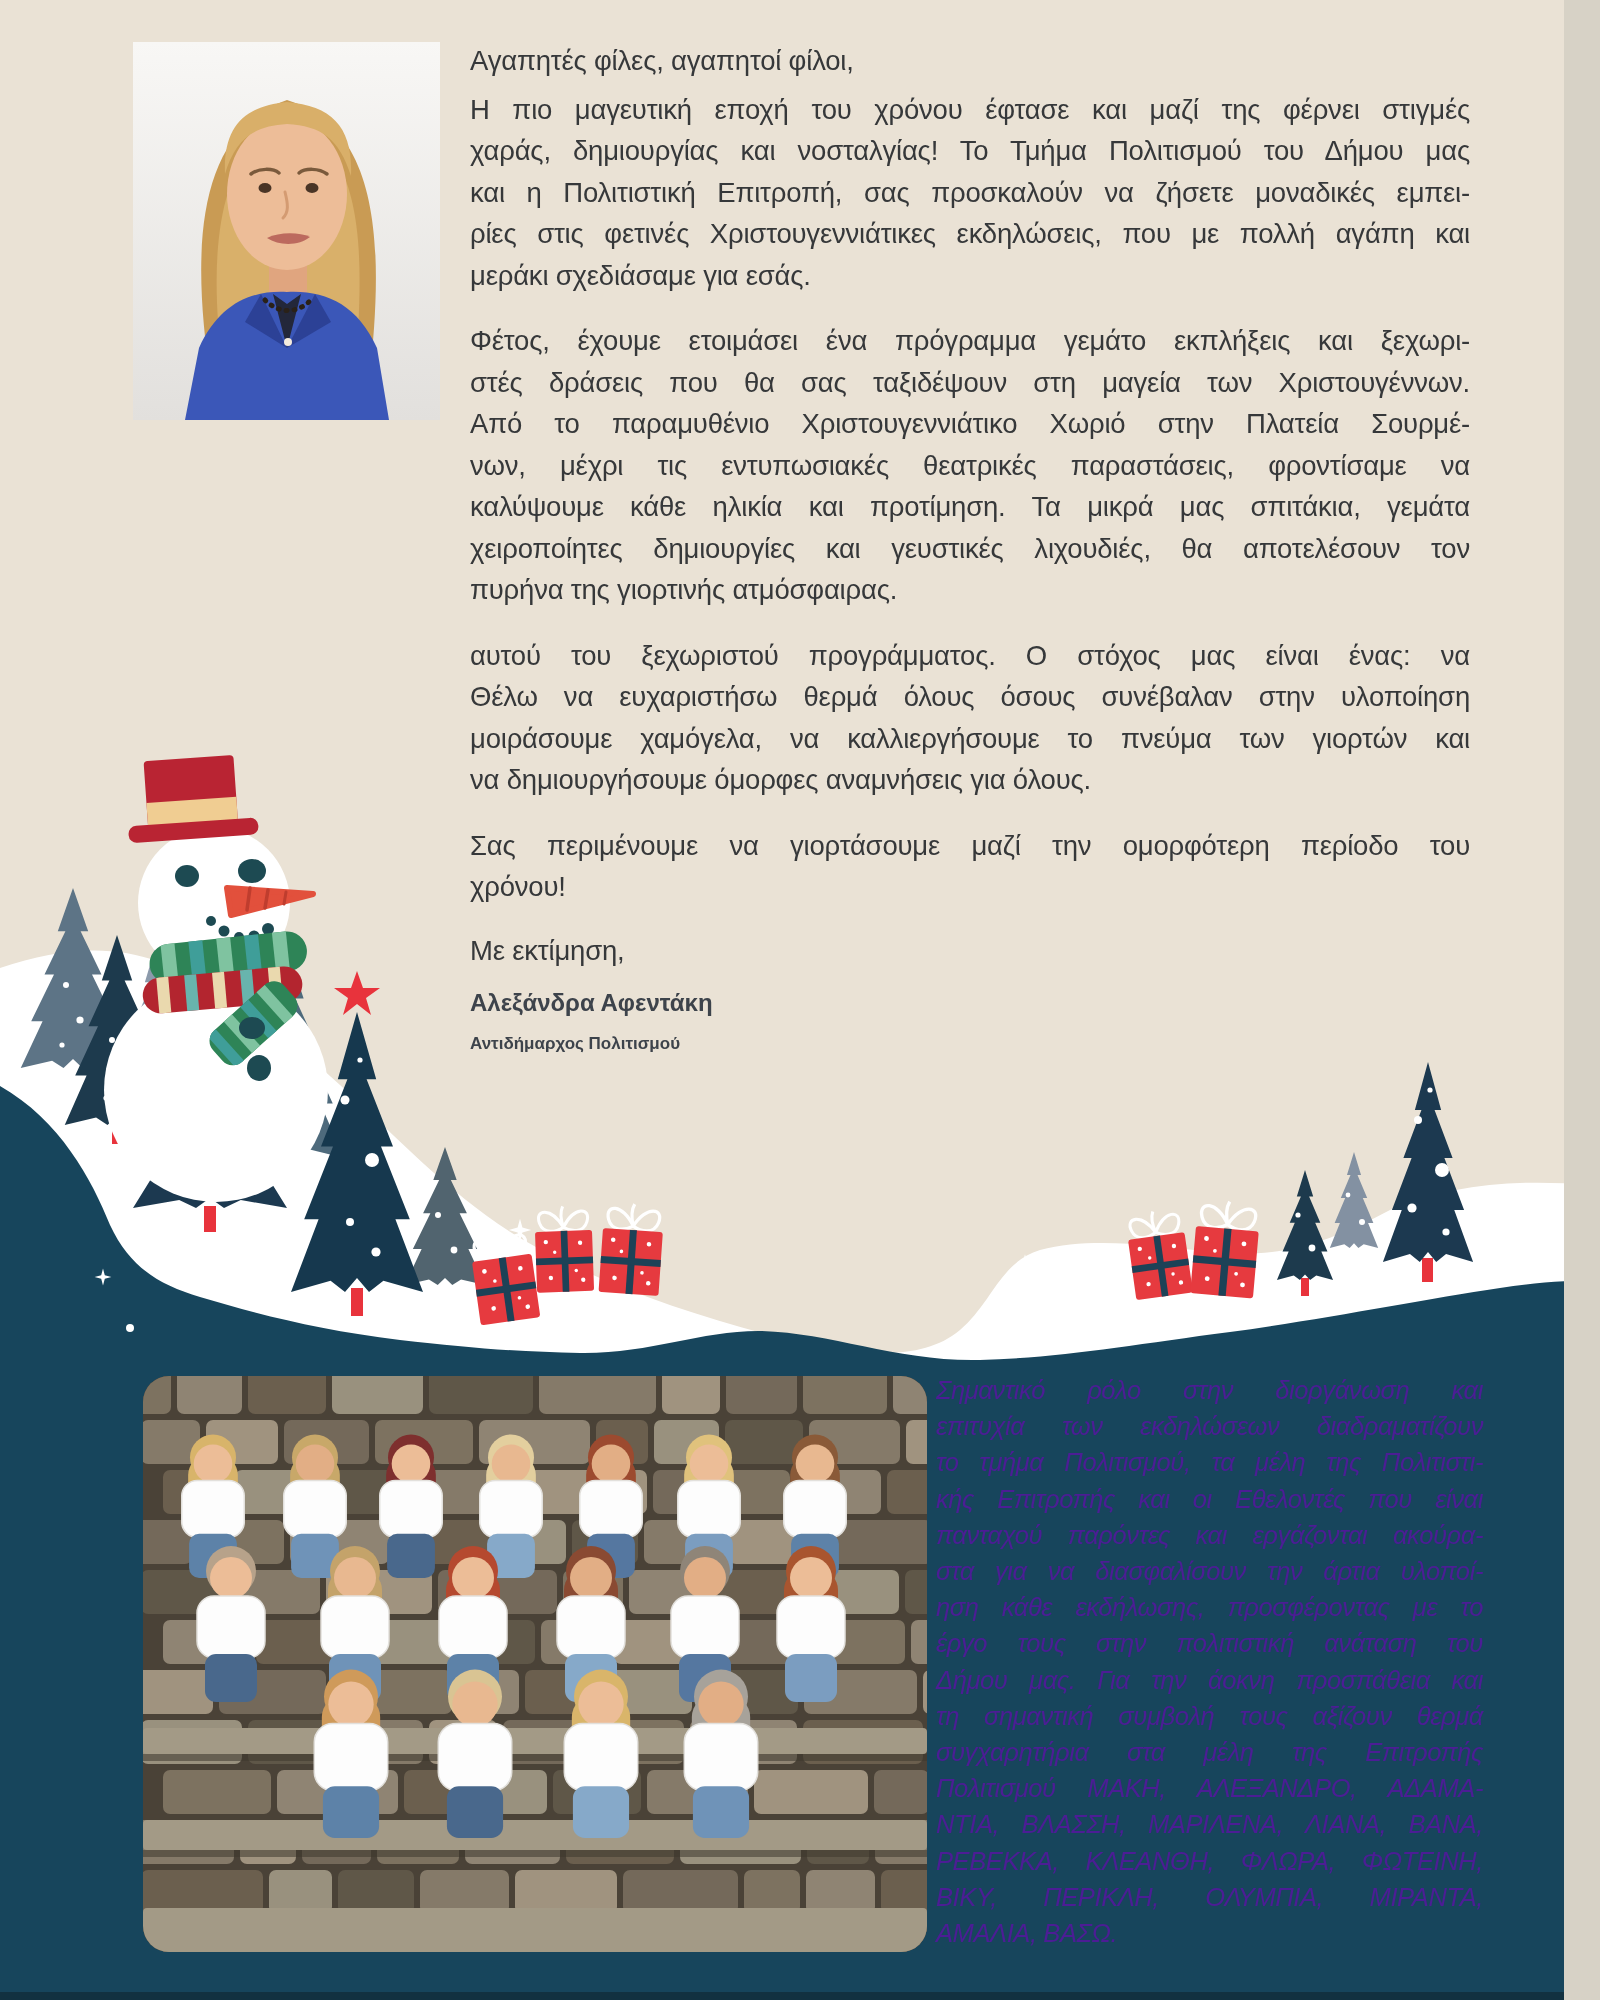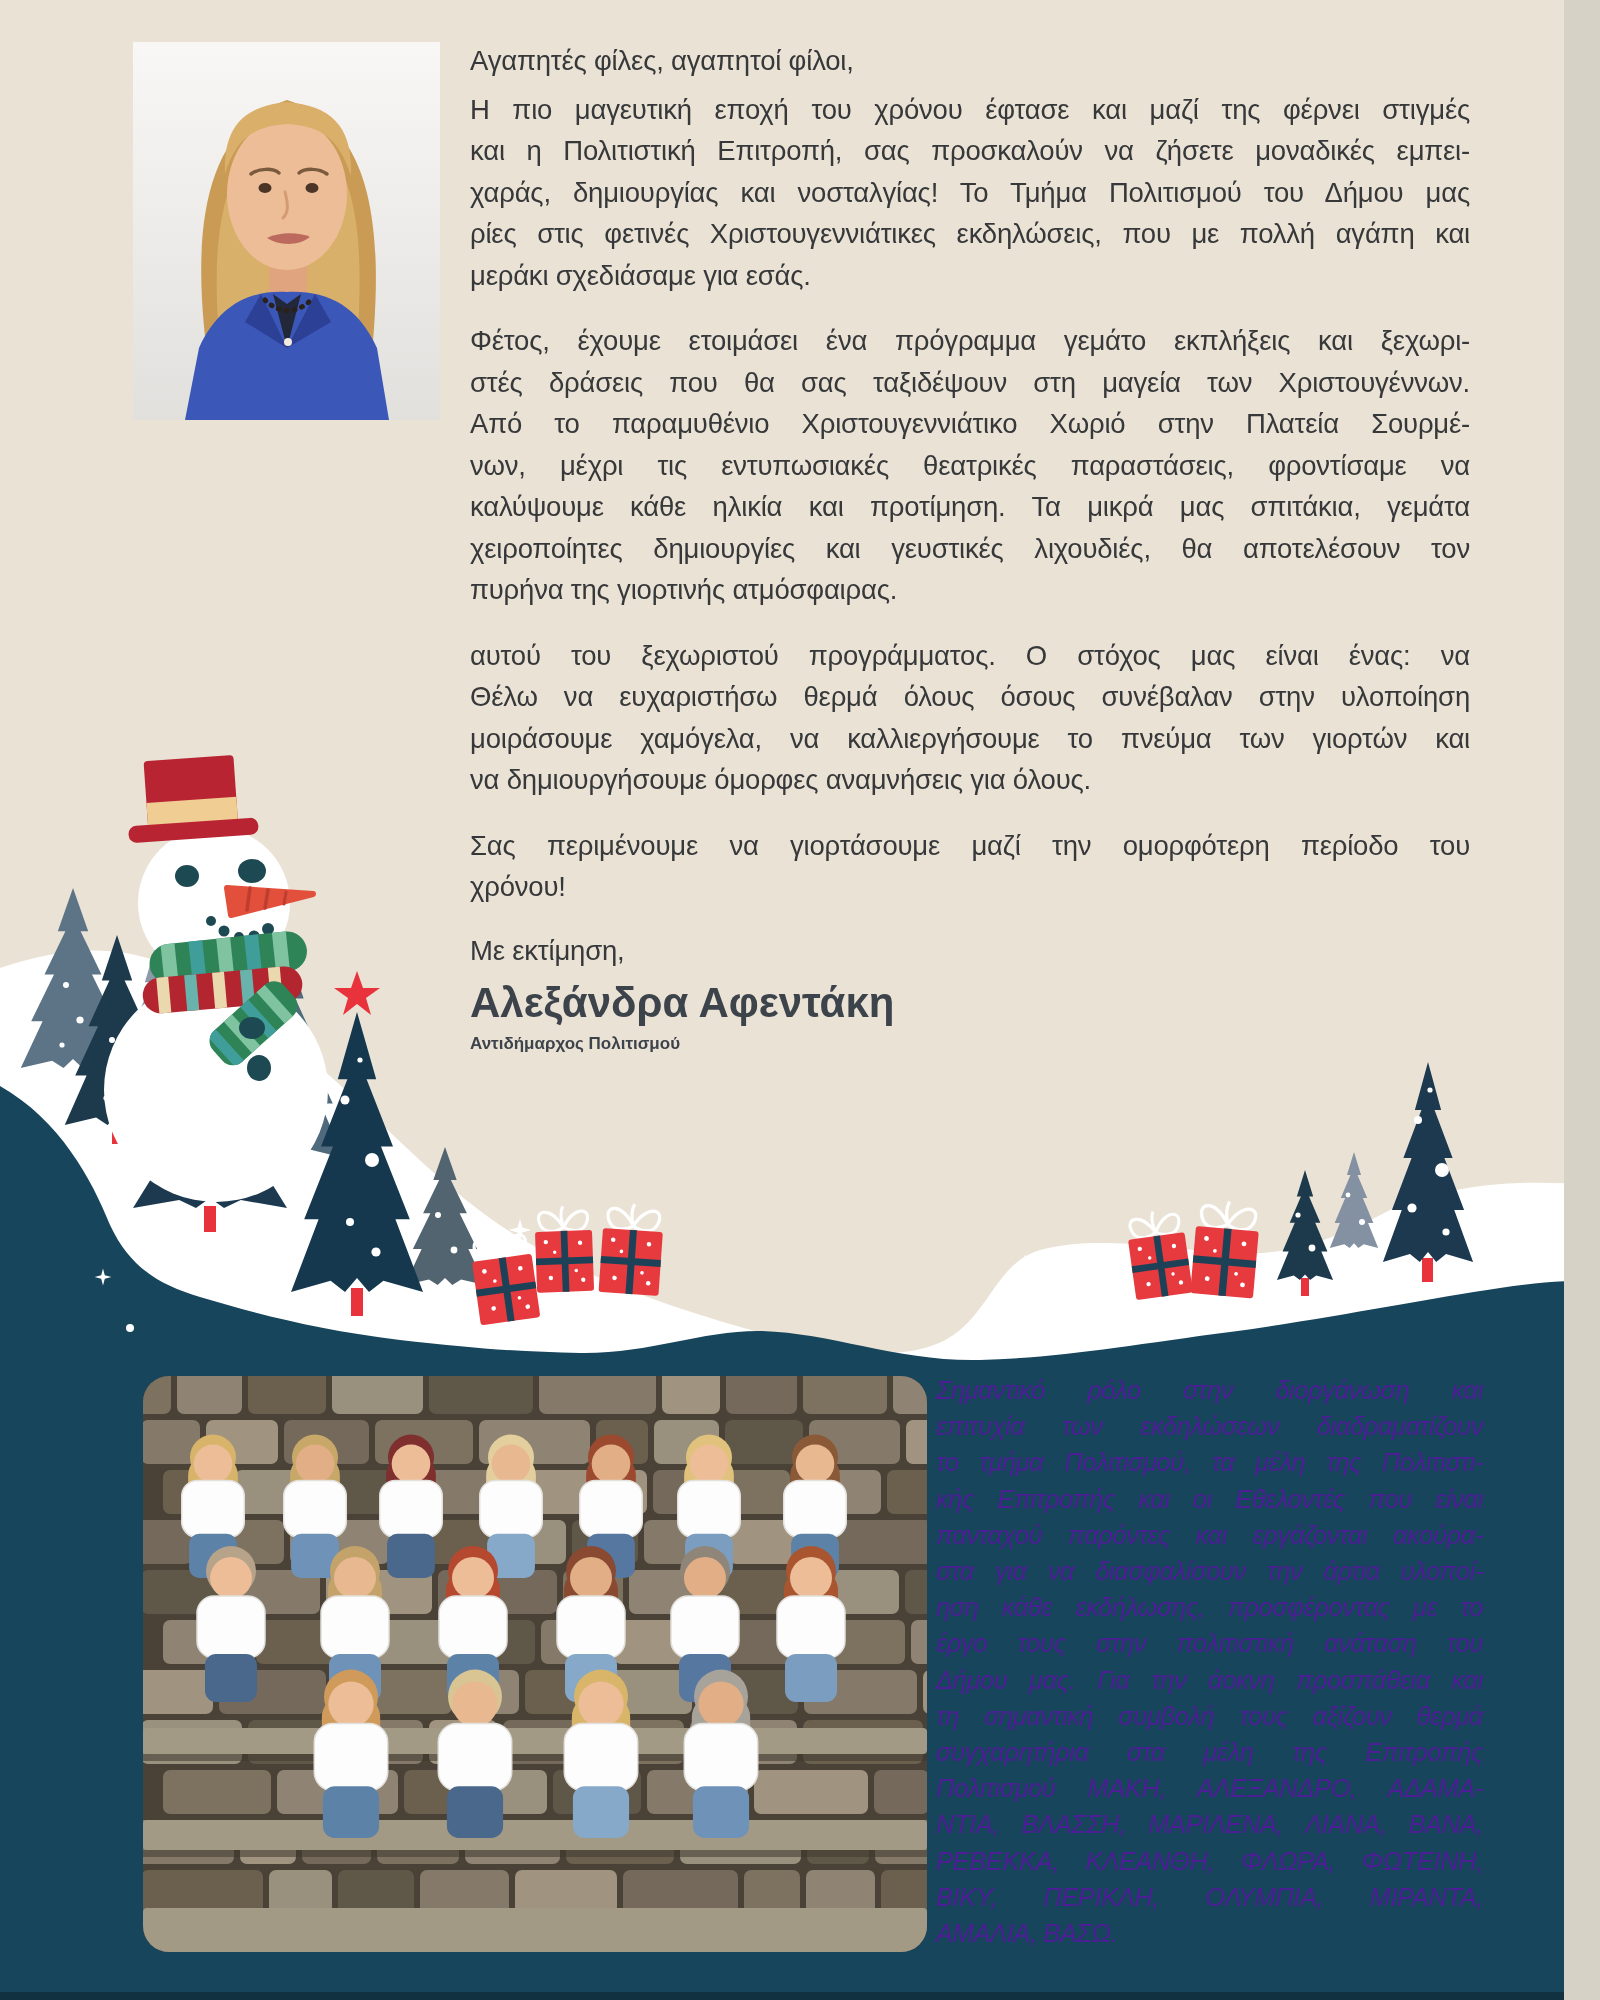--- a/index.html
+++ b/index.html
@@ -10,21 +10,21 @@
   .portrait{position:absolute;left:133px;top:42px;width:307px;height:378px;overflow:hidden;}
 
   
   .letter{position:absolute;left:470px;top:40px;width:1000px;color:#36383A;
           font-size:27.5px;line-height:41.5px;letter-spacing:-0.2px;}
   .greeting{margin-bottom:7px;text-align:left;}
   .para{margin-bottom:24px;}
   .jline{text-align:justify;text-align-last:justify;}
   .jline.end{text-align:left;text-align-last:left;}
   .closing{margin-top:-2px;}
-  .sig-name{margin-top:12px;font-weight:bold;font-size:42px;line-height:40px;color:#3D434B;letter-spacing:0;}
+  .sig-name{margin-top:12px;font-weight:bold;font-size:24px;line-height:40px;color:#3D434B;letter-spacing:0;}
   .sig-title{font-weight:bold;font-size:17px;line-height:36px;color:#3D434B;margin-top:3px;letter-spacing:0;}
 
   
   .scene{position:absolute;left:0;top:740px;width:1600px;height:660px;display:block;}
 
   
   .bottom-panel{position:absolute;left:0;top:1395px;width:1600px;height:605px;background:#17455C;}
   .bottom-strip{position:absolute;left:0;top:1992px;width:1600px;height:8px;background:#123140;}
 
   
@@ -74,22 +74,22 @@
       <path d="M132,258 C146,272 164,272 178,258" stroke="#2A2118" stroke-width="5" fill="none" stroke-linecap="round" stroke-dasharray="1 7"></path>
       <circle cx="155" cy="300" r="4" fill="#F4EBDD"></circle>
     </svg>
   </div>
 
   <div class="letter">
     <div class="greeting">Αγαπητές φίλες, αγαπητοί φίλοι,</div>
     <div id="letterParas">
         <div class="para">
           <div class="jline">Η πιο μαγευτική εποχή του χρόνου έφτασε και μαζί της φέρνει στιγμές</div>
+          <div class="jline">χαράς, δημιουργίας και νοσταλγίας! Το Τμήμα Πολιτισμού του Δήμου μας</div>
           <div class="jline">και η Πολιτιστική Επιτροπή, σας προσκαλούν να ζήσετε μοναδικές εμπει-</div>
-          <div class="jline">χαράς, δημιουργίας και νοσταλγίας! Το Τμήμα Πολιτισμού του Δήμου μας</div>
           <div class="jline">ρίες στις φετινές Χριστουγεννιάτικες εκδηλώσεις, που με πολλή αγάπη και</div>
           <div class="jline end">μεράκι σχεδιάσαμε για εσάς.</div>
         </div>
         <div class="para">
           <div class="jline">Φέτος, έχουμε ετοιμάσει ένα πρόγραμμα γεμάτο εκπλήξεις και ξεχωρι-</div>
           <div class="jline">στές δράσεις που θα σας ταξιδέψουν στη μαγεία των Χριστουγέννων.</div>
           <div class="jline">Από το παραμυθένιο Χριστουγεννιάτικο Χωριό στην Πλατεία Σουρμέ-</div>
           <div class="jline">νων, μέχρι τις εντυπωσιακές θεατρικές παραστάσεις, φροντίσαμε να</div>
           <div class="jline">καλύψουμε κάθε ηλικία και προτίμηση. Τα μικρά μας σπιτάκια, γεμάτα</div>
           <div class="jline">χειροποίητες δημιουργίες και γευστικές λιχουδιές, θα αποτελέσουν τον</div>

